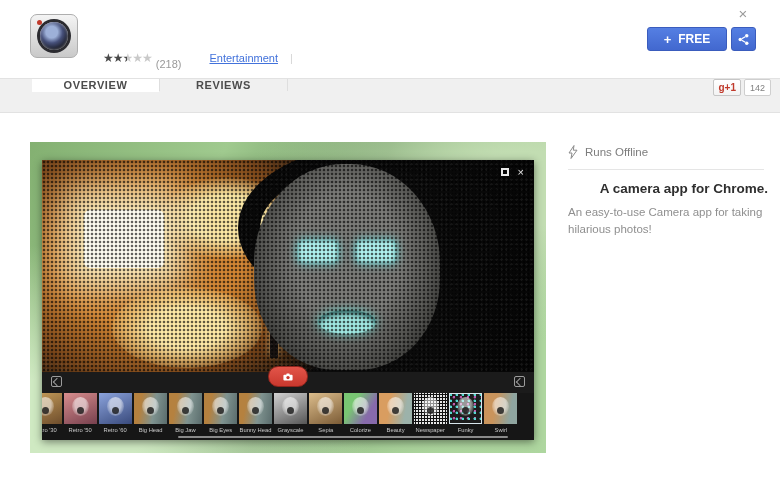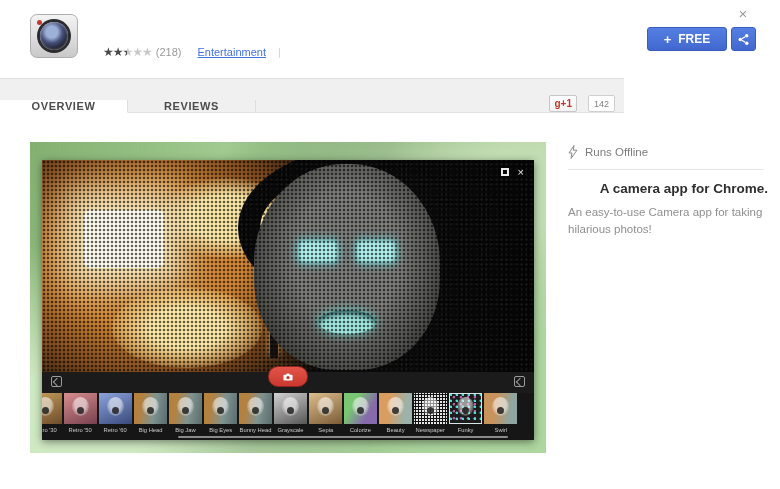--- a/index.html
+++ b/index.html
@@ -21,41 +21,41 @@
     box-shadow:0 0 0 3px #2b2b30, inset 0 0 2px 1px rgba(255,255,255,.25);}
   .app-icon .reddot{position:absolute;left:6px;top:5px;width:5px;height:5px;border-radius:50%;
     background:#c0392b;}
   .app-title{position:absolute;left:103px;top:14px;font-size:23px;color:#3c3c3c;}
   .meta{position:absolute;left:103px;top:46px;display:flex;align-items:center;font-size:11px;color:#999;}
   .stars{font-size:12px;letter-spacing:-1px;line-height:12px;}
   .star-full{color:#4a4a4a;}
   .star-half{background:linear-gradient(90deg,#4a4a4a 50%,#c9c9c9 50%);
     -webkit-background-clip:text;background-clip:text;color:transparent;}
   .star-empty{color:#c9c9c9;}
-  .rating-count{margin-left:4px;color:#9a9a9a;}
-  .cat-link{margin-left:16px;color:#4272db;text-decoration:underline;cursor:pointer;}
+  .rating-count{margin-left:4px;color:#9a9a9a;margin-top:12px;}
+  .cat-link{margin-left:28px;color:#4272db;text-decoration:underline;cursor:pointer;}
   .meta-sep{margin:0 12px;color:#d5d5d5;}
   .byline{color:#9a9a9a;}
   .free-btn{position:absolute;left:647px;top:27px;width:80px;height:24px;box-sizing:border-box;
     background:linear-gradient(#557fe3,#4268cf);border:1px solid #3a5cbd;border-radius:3px;
     color:#fff;font-size:12px;font-weight:bold;display:flex;align-items:center;justify-content:center;gap:7px;
     cursor:pointer;}
   .free-btn .plus{font-size:13px;font-weight:bold;}
   .share-btn{position:absolute;left:731px;top:27px;width:25px;height:24px;box-sizing:border-box;
     background:linear-gradient(#557fe3,#4268cf);border:1px solid #3a5cbd;border-radius:3px;
     display:flex;align-items:center;justify-content:center;cursor:pointer;}
   
-  .tabbar{position:absolute;left:0;top:78px;width:624px;height:35px;box-sizing:border-box;
+  .tabbar{position:absolute;left:0;top:78px;width:780px;height:35px;box-sizing:border-box;
     background:#f0f0f0;border-top:1px solid #e2e2e2;border-bottom:1px solid #e2e2e2;
-    display:flex;align-items:flex-end;}
+    display:flex;align-items:flex-start;padding-left:32px;}
   .tab{width:128px;box-sizing:border-box;border-right:1px solid #dedede;
     display:flex;align-items:center;justify-content:center;
     font-size:11px;font-weight:bold;letter-spacing:.6px;color:#4c4c4c;cursor:pointer;}
   .tab.active{background:#fff;margin-bottom:-1px;border-bottom:1px solid #fff;}
-  .plusone-wrap{margin-left:auto;display:flex;align-items:center;gap:11px;padding-right:9px;}
+  .plusone-wrap{margin-left:auto;display:flex;align-items:center;gap:3px;padding-right:9px;}
   .gplus-btn{height:15px;padding:0 4px;background:linear-gradient(#fff,#f3f3f3);
     border:1px solid #c6c6c6;border-radius:2px;font-size:10px;font-weight:bold;color:#c0392b;
     display:flex;align-items:center;cursor:pointer;}
   .gplus-count{height:15px;padding:0 5px;background:#fff;border:1px solid #cfcfcf;border-radius:2px;
     font-size:9px;color:#808080;display:flex;align-items:center;}
   
   .shot{position:absolute;left:30px;top:142px;width:516px;height:311px;overflow:hidden;
     background:
       radial-gradient(ellipse at 8% 90%, #cfe9c2 0 12%, rgba(207,233,194,0) 45%),
       radial-gradient(ellipse at 97% 15%, #c2ddb2 0 10%, rgba(194,221,178,0) 40%),

